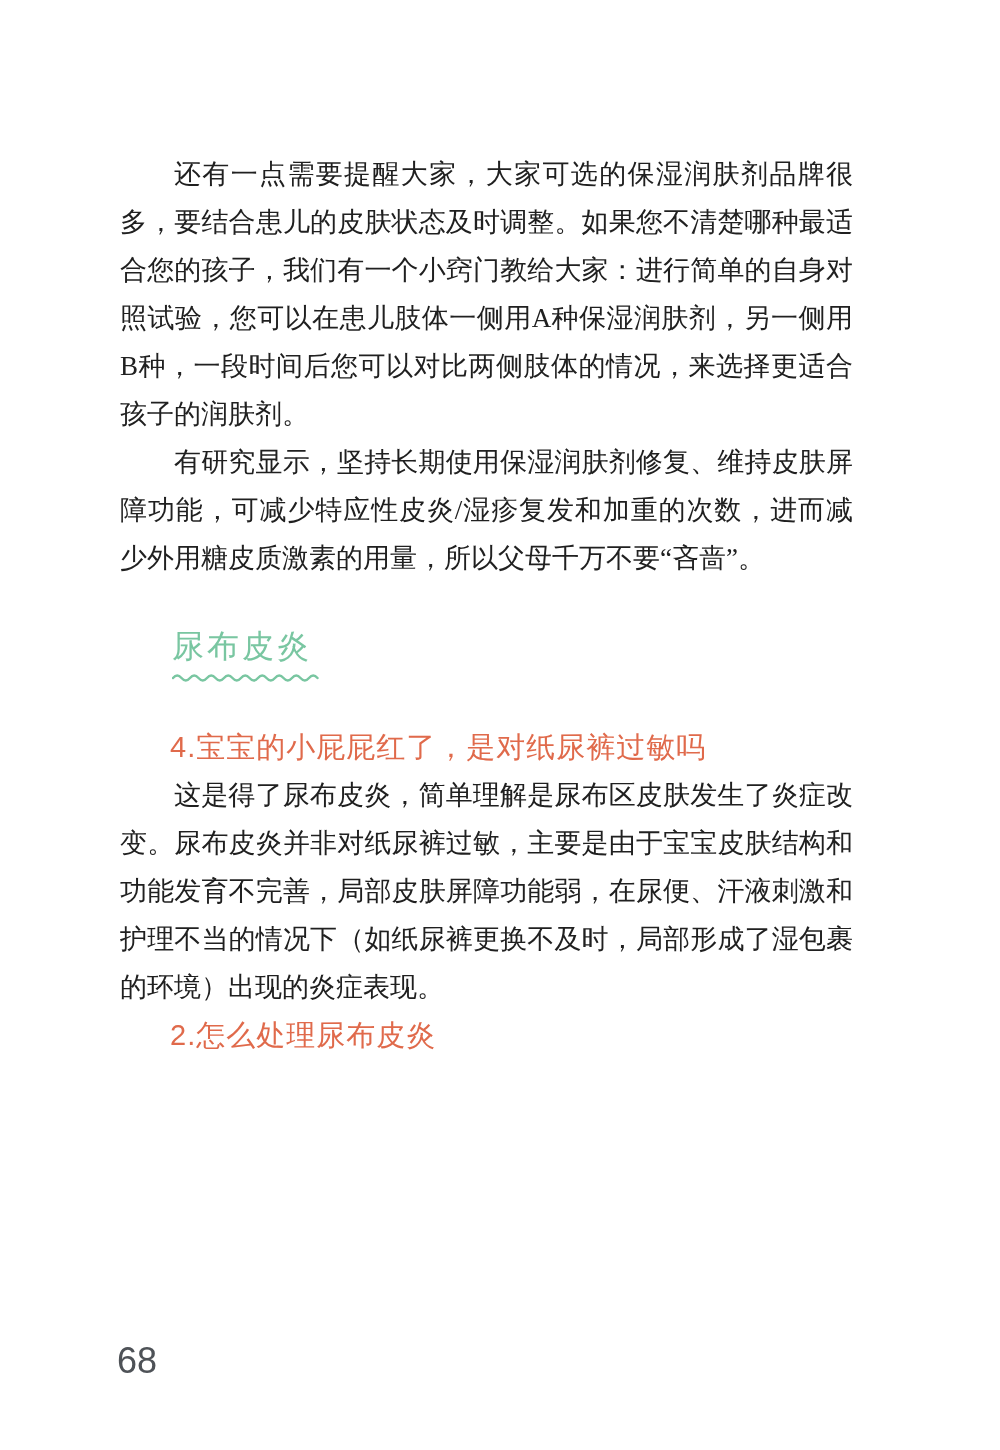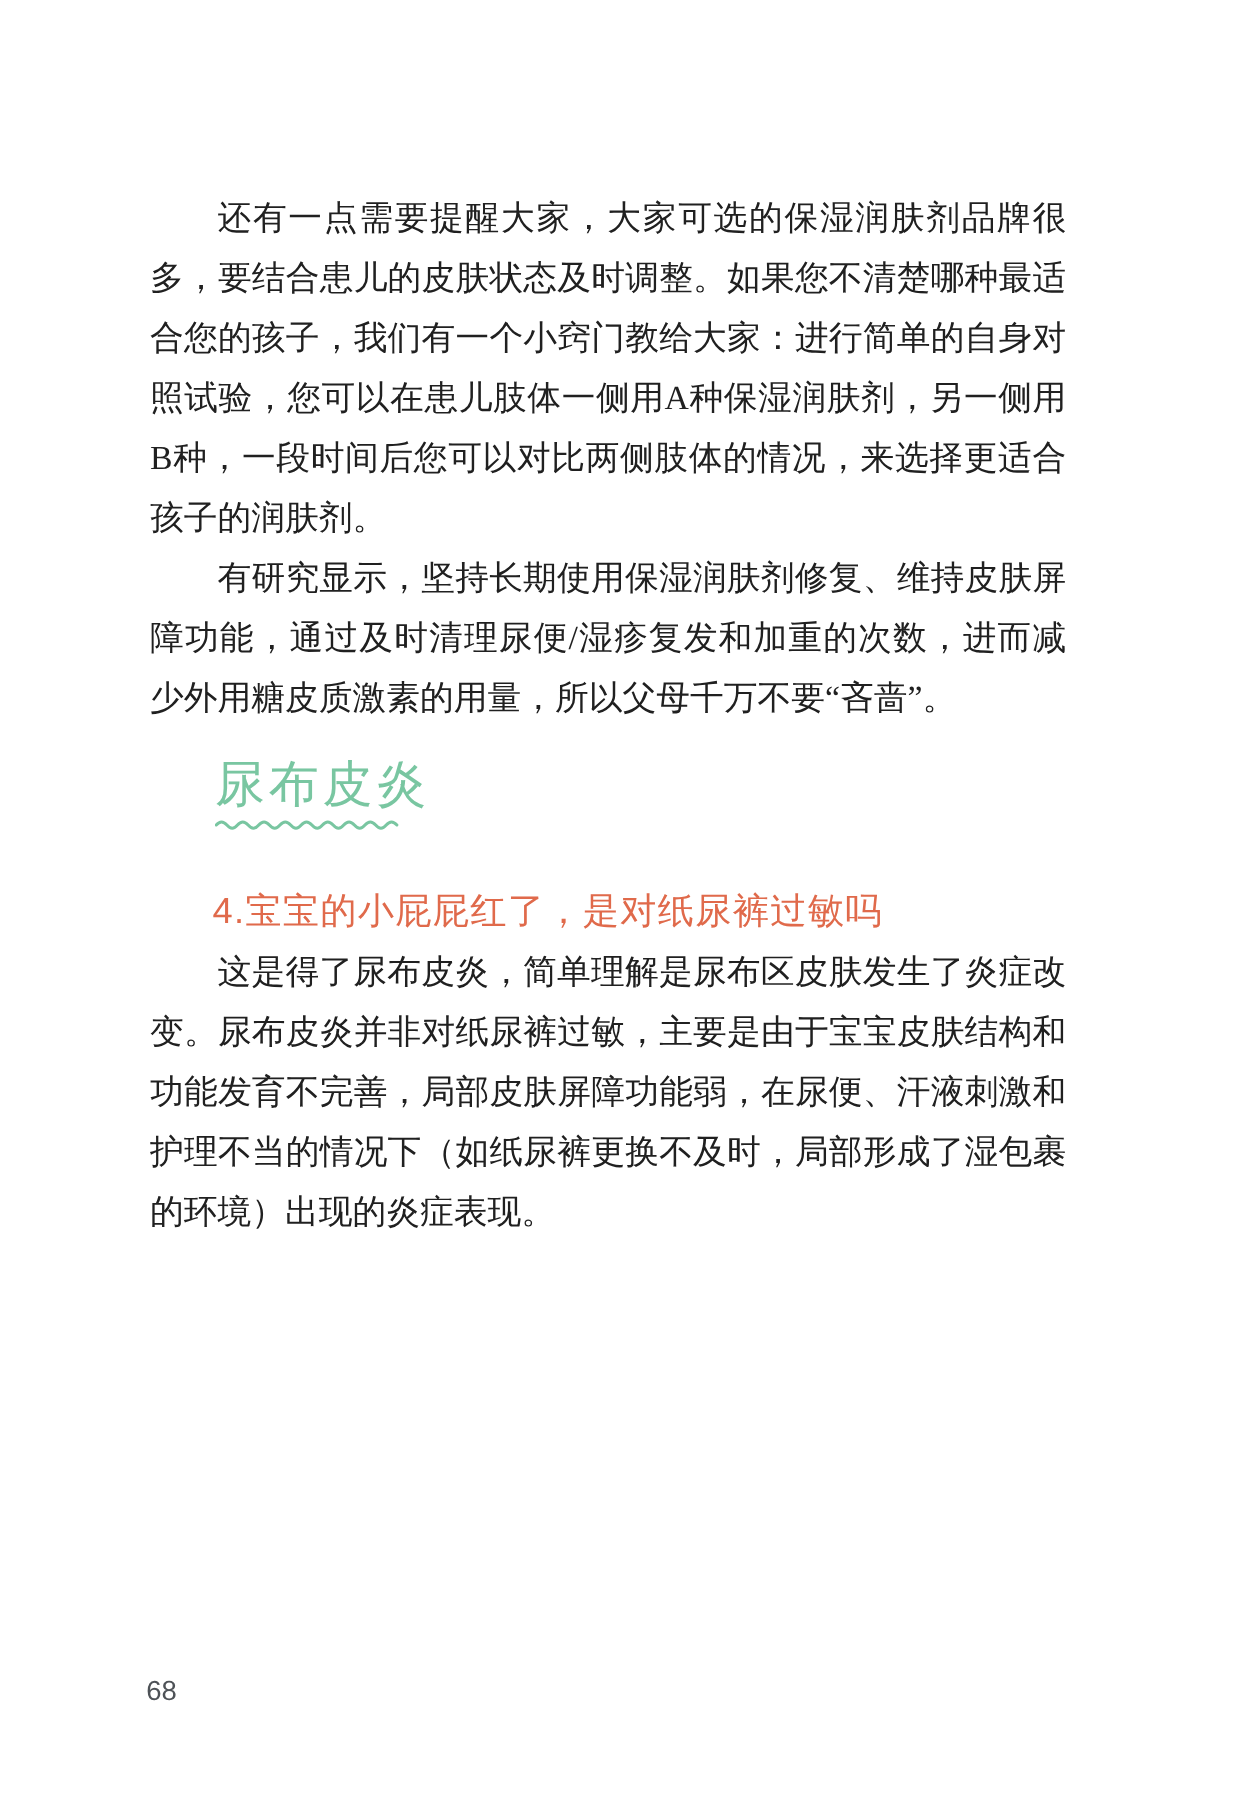--- a/index.html
+++ b/index.html
@@ -22,23 +22,23 @@
   .body-para {
     margin: 0;
     font-size: 27px;
     line-height: 48px;
     color: var(--body_text, #202020);
     text-align: justify;
     text-indent: 2em;
     font-family: "Liberation Serif", serif;
   }
   .section-heading {
-    margin: 26px 0 40px 52px;
+    margin: 44px 0 40px 52px;
     width: fit-content;
-    font-size: 40px;
+    font-size: 32px;
     line-height: 40px;
     font-weight: 500;
     letter-spacing: 3px;
     color: var(--heading_green, #79c6a1);
     font-family: Liberation Sans, sans-serif;
   }
   .wavy {
     display: block;
     margin-top: 5px;
     color: var(--heading_green, #79c6a1);
@@ -48,44 +48,45 @@
     font-size: 29px;
     line-height: 48px;
     font-weight: 500;
     letter-spacing: 1px;
     color: var(--subheading_orange, #e06a4b);
     font-family: "Liberation Sans", sans-serif;
   }
   .page-number {
     position: absolute;
     left: 117px; top: 1340px;
-    font-size: 22px;
+    font-size: 36px;
     color: var(--page_number_gray, #4e5257);
     font-family: "Liberation Sans", sans-serif;
   }
 </style>
 </head>
 <body>
 
 <div class="page">
   <main class="content">
 
     <p class="body-para">还有一点需要提醒大家，大家可选的保湿润肤剂品牌很多，要结合患儿的皮肤状态及时调整。如果您不清楚哪种最适合您的孩子，我们有一个小窍门教给大家：进行简单的自身对照试验，您可以在患儿肢体一侧用A种保湿润肤剂，另一侧用B种，一段时间后您可以对比两侧肢体的情况，来选择更适合孩子的润肤剂。</p>
 
-    <p class="body-para">有研究显示，坚持长期使用保湿润肤剂修复、维持皮肤屏障功能，通过及时清理尿便/湿疹复发和加重的次数，进而减少外用糖皮质激素的用量，所以父母千万不要“吝啬”。</p>
+    <p class="body-para">有研究显示，坚持长期使用保湿润肤剂修复、维持皮肤屏障功能，可减少特应性皮炎/湿疹复发和加重的次数，进而减少外用糖皮质激素的用量，所以父母千万不要“吝啬”。</p>
 
     <h2 class="section-heading">
       <span>尿布皮炎</span>
       <svg class="wavy" width="152" height="12" viewBox="0 0 152 12" aria-hidden="true">
         <path d="M1 7 Q5.2 2 9.5 7 T18 7 T26.5 7 T35 7 T43.5 7 T52 7 T60.5 7 T69 7 T77.5 7 T86 7 T94.5 7 T103 7 T111.5 7 T120 7 T128.5 7 T137 7 T145.5 7" fill="none" stroke="currentColor" stroke-width="2.4" stroke-linecap="round"></path>
       </svg>
     </h2>
 
     <h3 class="sub-heading">4.宝宝的小屁屁红了，是对纸尿裤过敏吗</h3>
 
     <p class="body-para">这是得了尿布皮炎，简单理解是尿布区皮肤发生了炎症改变。尿布皮炎并非对纸尿裤过敏，主要是由于宝宝皮肤结构和功能发育不完善，局部皮肤屏障功能弱，在尿便、汗液刺激和护理不当的情况下（如纸尿裤更换不及时，局部形成了湿包裹的环境）出现的炎症表现。</p>
 
+    <h3 class="sub-heading">2.怎么处理尿布皮炎</h3>
 
 
   </main>
 
   <div class="page-number">68</div>
 </div>
 
 </body></html>

